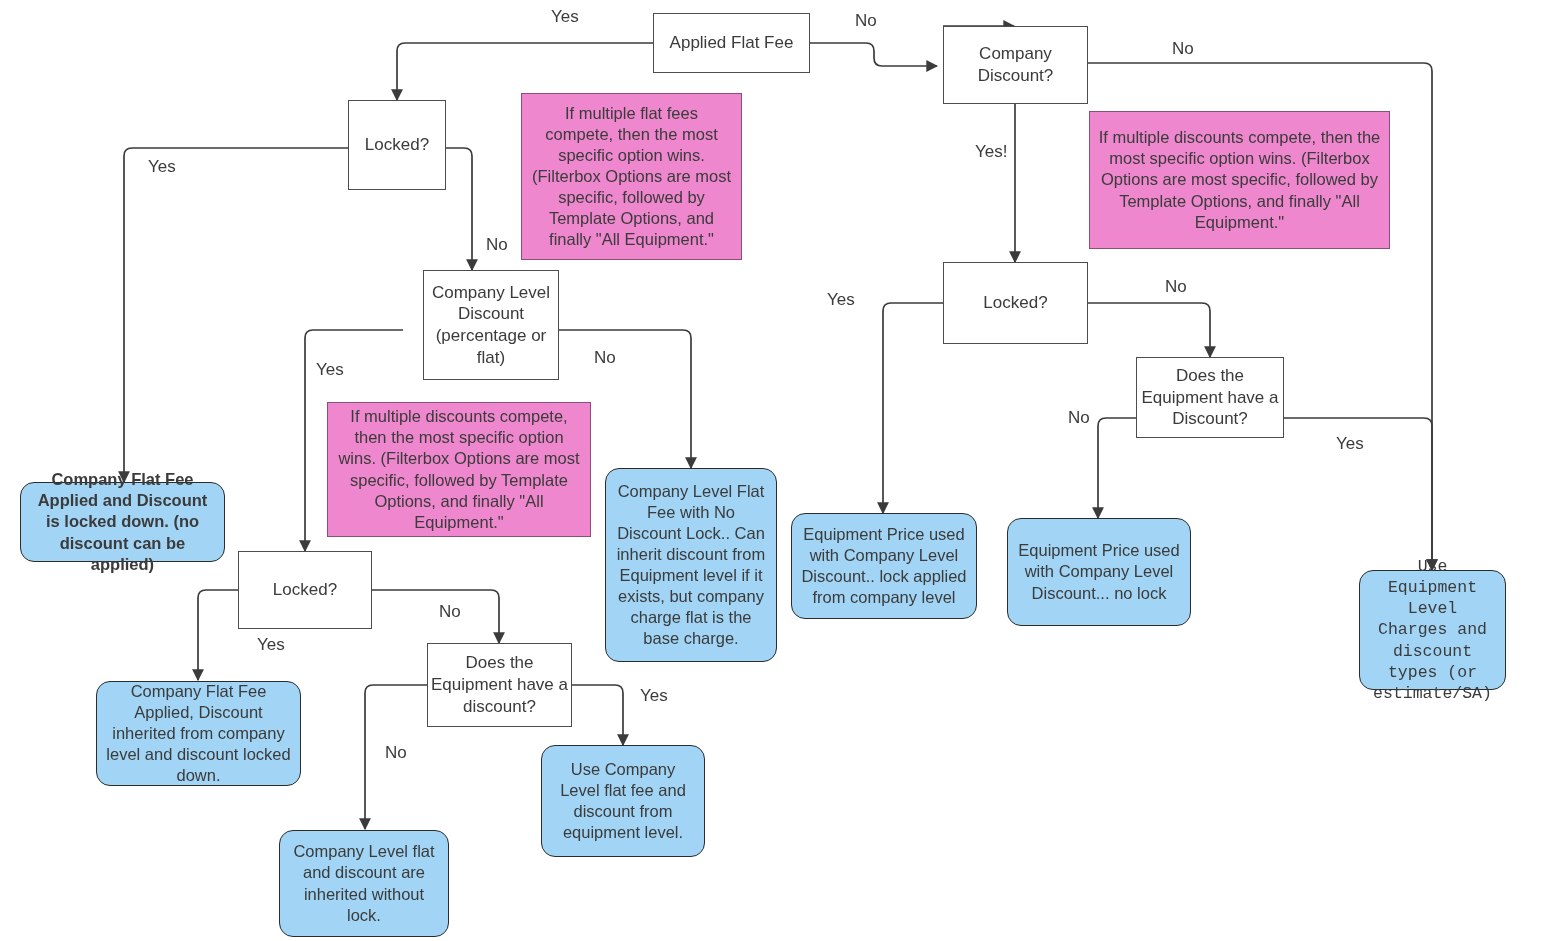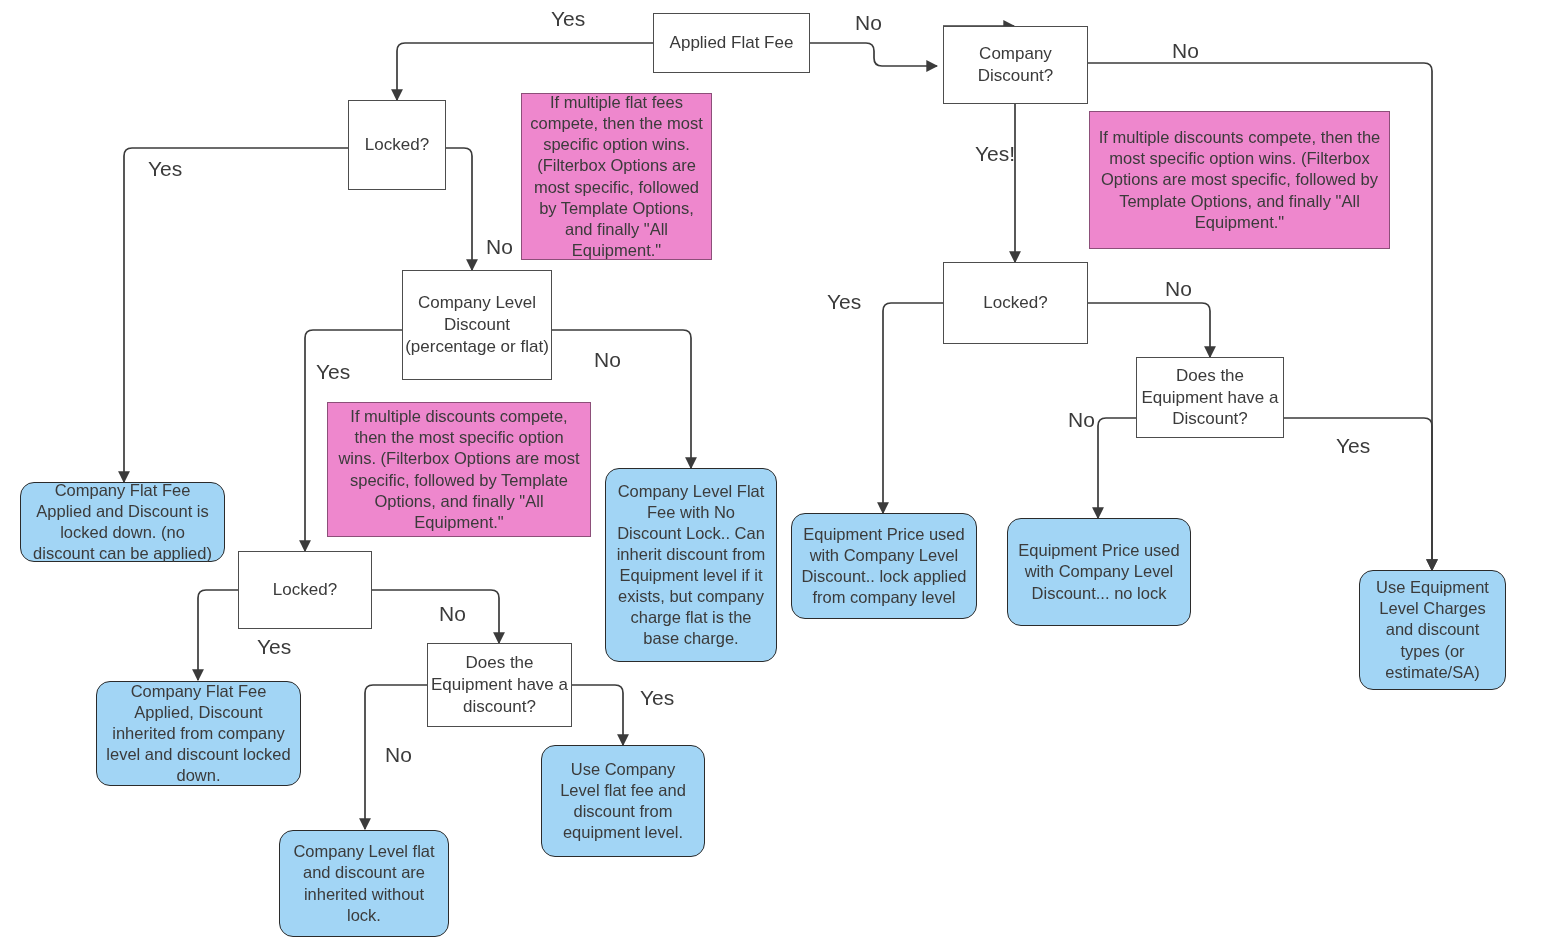--- a/index.html
+++ b/index.html
@@ -49,21 +49,21 @@
     padding: 4px 9px;
   }
   .node.note {
     background: #ee87cd;
     border: 1.4px solid #8c4f79;
     font-size: 16.5px;
     padding: 5px 8px;
   }
   .edge-label {
     position: absolute;
-    font-size: 21px;
+    font-size: 17px;
     color: #3b3b3b;
     white-space: nowrap;
   }
 </style>
 </head>
 <body>
 
 <div id="canvas">
 
   <svg id="edges" viewBox="0 0 1544 941" width="1544" height="941">
@@ -109,31 +109,31 @@
 
       <path d="M 1284 418 L 1424 418 Q 1432 418 1432 426 L 1432 570" marker-end="url(#arr)"></path>
 
     </g>
   </svg>
 
   <div class="node process" style="left:653px; top:13px; width:157px; height:60px;">Applied Flat Fee</div>
 
   <div class="node process" style="left:348px; top:100px; width:98px; height:90px;">Locked?</div>
 
-  <div class="node note" style="left:521px; top:93px; width:191px; height:167px;">If multiple flat fees compete, then the most specific option wins. (Filterbox Options are most specific, followed by Template Options, and finally "All Equipment."</div>
+  <div class="node note" style="left:521px; top:93px; width:221px; height:167px;">If multiple flat fees compete, then the most specific option wins. (Filterbox Options are most specific, followed by Template Options, and finally "All Equipment."</div>
 
-  <div class="node process" style="left:402px; top:270px; width:150px; height:110px;">Company Level Discount (percentage or flat)</div>
+  <div class="node process" style="left:423px; top:270px; width:136px; height:110px;">Company Level Discount (percentage or flat)</div>
 
   <div class="node note" style="left:327px; top:402px; width:264px; height:135px;">If multiple discounts compete, then the most specific option wins. (Filterbox Options are most specific, followed by Template Options, and finally "All Equipment."</div>
 
   <div class="node process" style="left:238px; top:551px; width:134px; height:78px;">Locked?</div>
 
   <div class="node process" style="left:427px; top:643px; width:145px; height:84px;">Does the Equipment have a discount?</div>
 
-  <div class="node terminal" style="left:20px; top:482px; width:205px; height:80px;">Company Flat Fee Applied and Discount is locked down. (no discount can be applied)</div>
+  <div class="node terminal" style="left:20px; top:482px; width:205px; height:80px;font-weight:bold;">Company Flat Fee Applied and Discount is locked down. (no discount can be applied)</div>
 
   <div class="node terminal" style="left:96px; top:681px; width:205px; height:105px;">Company Flat Fee Applied, Discount inherited from company level and discount locked down.</div>
 
   <div class="node terminal" style="left:279px; top:830px; width:170px; height:107px;">Company Level flat and discount are inherited without lock.</div>
 
   <div class="node terminal" style="left:541px; top:745px; width:164px; height:112px;">Use Company Level flat fee and discount from equipment level.</div>
 
   <div class="node process" style="left:943px; top:26px; width:145px; height:78px;">Company Discount?</div>
 
   <div class="node terminal" style="left:605px; top:468px; width:172px; height:194px;">Company Level Flat Fee with No Discount Lock.. Can inherit discount from Equipment level if it exists, but company charge flat is the base charge.</div>
@@ -141,21 +141,21 @@
   <div class="node note" style="left:1089px; top:111px; width:301px; height:138px;">If multiple discounts compete, then the most specific option wins. (Filterbox Options are most specific, followed by Template Options, and finally "All Equipment."</div>
 
   <div class="node process" style="left:943px; top:262px; width:145px; height:82px;">Locked?</div>
 
   <div class="node process" style="left:1136px; top:357px; width:148px; height:81px;">Does the Equipment have a Discount?</div>
 
   <div class="node terminal" style="left:1007px; top:518px; width:184px; height:108px;">Equipment Price used with Company Level Discount... no lock</div>
 
   <div class="node terminal" style="left:791px; top:513px; width:186px; height:106px;">Equipment Price used with Company Level Discount.. lock applied from company level</div>
 
-  <div class="node terminal" style="left:1359px; top:570px; width:147px; height:120px;">Use Equipment Level Charges and discount types (or estimate/SA)</div>
+  <div class="node terminal" style="left:1359px; top:570px; width:147px; height:120px;font-family:Liberation Mono, monospace;">Use Equipment Level Charges and discount types (or estimate/SA)</div>
 
   <div class="edge-label" style="left:551px; top:7px;">Yes</div>
 
   <div class="edge-label" style="left:855px; top:11px;">No</div>
 
   <div class="edge-label" style="left:148px; top:157px;">Yes</div>
 
   <div class="edge-label" style="left:486px; top:235px;">No</div>
 
   <div class="edge-label" style="left:316px; top:360px;">Yes</div>

